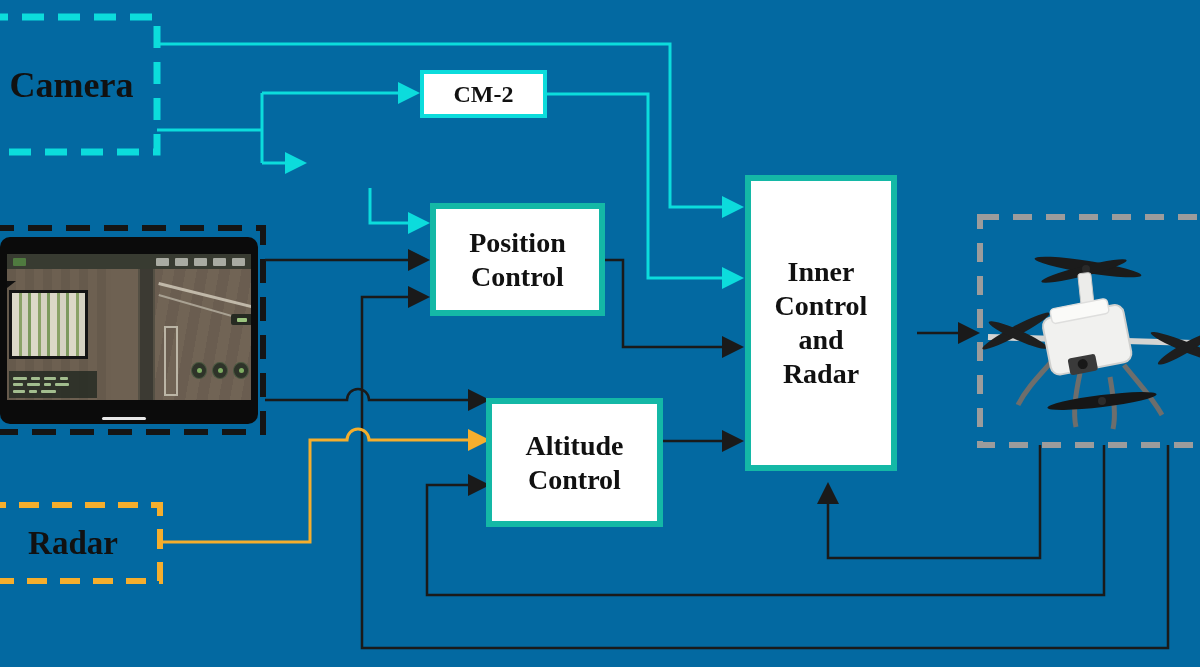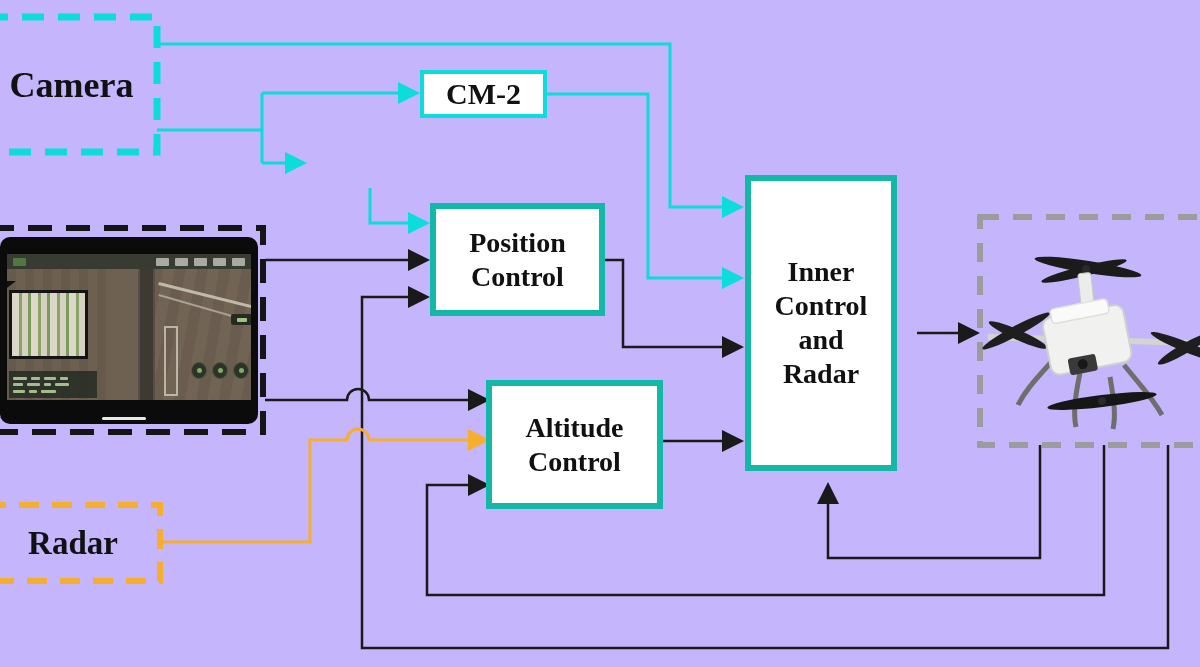--- a/index.html
+++ b/index.html
@@ -1,24 +1,24 @@
 <!DOCTYPE html>
 <html><head>
 <meta charset="utf-8">
 <style>
   html,body{margin:0;padding:0;background:#ffffff;}
   .canvas{
-    position:relative;width:1200px;height:667px;background:#c4b5fd;
+    position:relative;width:1200px;height:667px;background:#0369a1;
     overflow:hidden;font-family:"Liberation Serif","DejaVu Serif",serif;
   }
   .wires{position:absolute;left:0;top:0;z-index:1;}
   .box{position:absolute;display:flex;align-items:center;justify-content:center;
        text-align:center;font-weight:bold;color:#111;background:#fff;box-sizing:border-box;z-index:2;}
   .box.dashedhost{background:transparent;border:none;z-index:2;}
-  .cm{border:4px solid #0cdcdc;font-size:30px;}
+  .cm{border:4px solid #0cdcdc;font-size:24px;}
   .ctrl{border:6px solid #14b8a6;font-size:28px;line-height:34px;flex-direction:column;}
   .biglabel{font-size:36px;}
   .radlabel{font-size:33px;}
   
   .phone{position:absolute;left:0px;top:237px;width:258px;height:187px;background:#0b0b0b;
          border-radius:10px;z-index:2;overflow:hidden;}
   .screen{position:absolute;left:7px;top:17px;width:244px;height:146px;background:#6e6152;overflow:hidden;}
   .leftfield{position:absolute;left:0;top:0;width:104px;height:146px;
       background:repeating-linear-gradient(90deg,#665a4c 0 9px,#6d6051 9px 18px);}
   .rightfield{position:absolute;left:148px;top:0;width:96px;height:146px;
@@ -115,21 +115,21 @@
     <span>Radar</span>
   </div>
 
   <div class="box cm" style="left:420px;top:70px;width:127px;height:48px;">
     <span>CM-2</span>
   </div>
   <div class="box ctrl" style="left:430px;top:203px;width:175px;height:113px;">
     <span>Position</span>
     <span>Control</span>
   </div>
-  <div class="box ctrl" style="left:486px;top:380px;width:177px;height:129px;">
+  <div class="box ctrl" style="left:486px;top:398px;width:177px;height:129px;">
     <span>Altitude</span>
     <span>Control</span>
   </div>
   <div class="box ctrl" style="left:745px;top:175px;width:152px;height:296px;">
     <span>Inner</span>
     <span>Control</span>
     <span>and</span>
     <span>Radar</span>
   </div>
 

